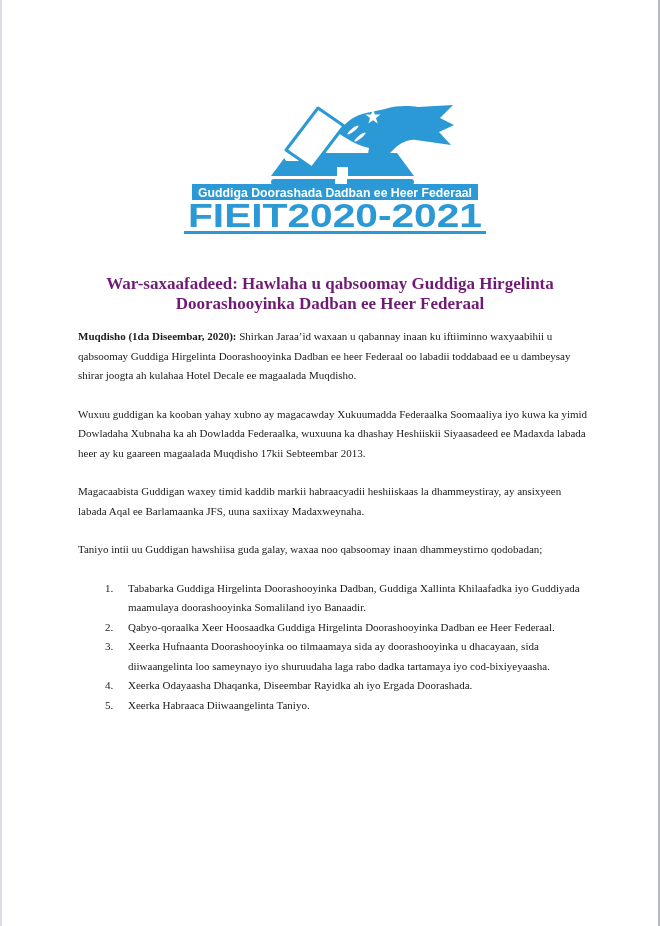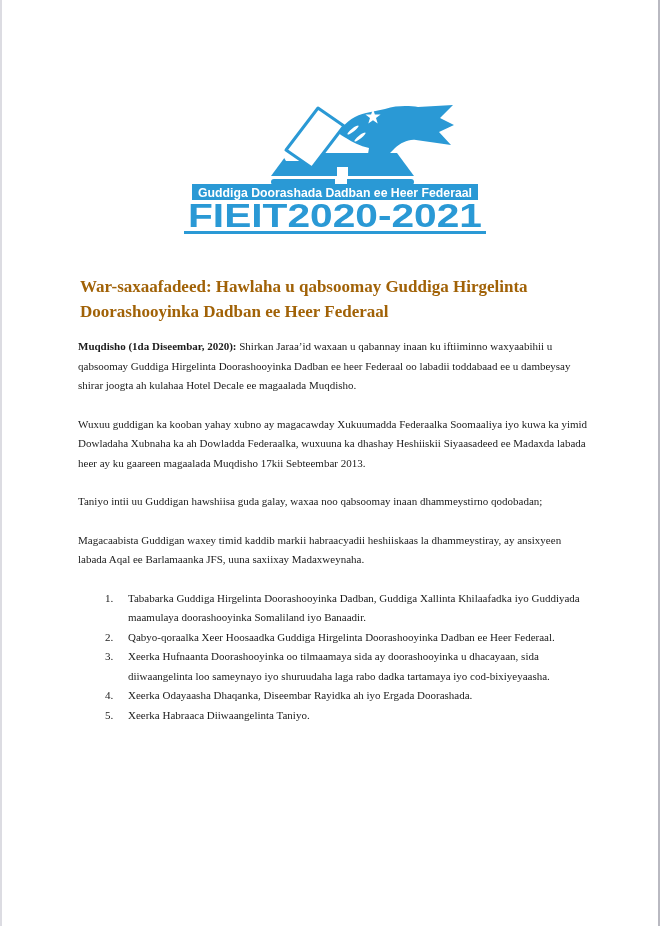--- a/index.html
+++ b/index.html
@@ -25,24 +25,24 @@
   }
   .logo-wrap{
     margin:92px auto 0 auto;
     width:320px;
     text-align:center;
   }
   h1.heading{
     width:500px;
     margin:27px auto 13px auto;
     font-size:17px;
-    line-height:25px;
+    line-height:20px;
     font-weight:bold;
-    text-align:left;
-    color:#a16207;
+    text-align:center;
+    color:#701a75;
   }
   .body-text{
     width:512px;
     margin:0 auto 0 76px;
     font-size:11px;
     line-height:19.5px;
   }
   .body-text p{
     margin:0 0 19px 0;
   }
@@ -114,23 +114,23 @@
   </div>
 
   <h1 class="heading">War-saxaafadeed: Hawlaha u qabsoomay Guddiga Hirgelinta Doorashooyinka Dadban ee Heer Federaal</h1>
 
   <div class="body-text">
     <div id="paragraphs">
   <p><b>Muqdisho (1da Diseembar, 2020):</b><span> Shirkan Jaraa’id waxaan u qabannay inaan ku iftiiminno waxyaabihii u qabsoomay Guddiga Hirgelinta Doorashooyinka Dadban ee heer Federaal oo labadii toddabaad ee u dambeysay shirar joogta ah kulahaa Hotel Decale ee magaalada Muqdisho.</span></p>
 
   <p><span>Wuxuu guddigan ka kooban yahay xubno ay magacawday Xukuumadda Federaalka Soomaaliya iyo kuwa ka yimid Dowladaha Xubnaha ka ah Dowladda Federaalka, wuxuuna ka dhashay Heshiiskii Siyaasadeed ee Madaxda labada heer ay ku gaareen magaalada Muqdisho 17kii Sebteembar 2013.</span></p>
 
+  <p><span>Magacaabista Guddigan waxey timid kaddib markii habraacyadii heshiiskaas la dhammeystiray, ay ansixyeen labada Aqal ee Barlamaanka JFS, uuna saxiixay Madaxweynaha.</span></p>
+
   <p><span>Taniyo intii uu Guddigan hawshiisa guda galay, waxaa noo qabsoomay inaan dhammeystirno qodobadan;</span></p>
-
-  <p><span>Magacaabista Guddigan waxey timid kaddib markii habraacyadii heshiiskaas la dhammeystiray, ay ansixyeen labada Aqal ee Barlamaanka JFS, uuna saxiixay Madaxweynaha.</span></p>
 </div>
     <ol class="points" id="list">
   <li>
           <span class="num">1.</span>
           <span>Tababarka Guddiga Hirgelinta Doorashooyinka Dadban, Guddiga Xallinta Khilaafadka iyo Guddiyada maamulaya doorashooyinka Somaliland iyo Banaadir.</span>
         </li>
 
   <li>
           <span class="num">2.</span>
           <span>Qabyo-qoraalka Xeer Hoosaadka Guddiga Hirgelinta Doorashooyinka Dadban ee Heer Federaal.</span>

